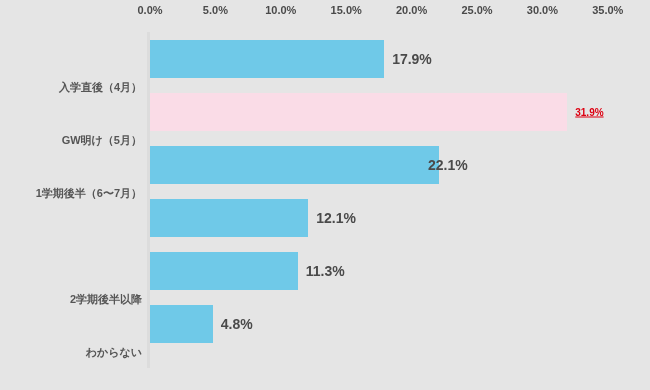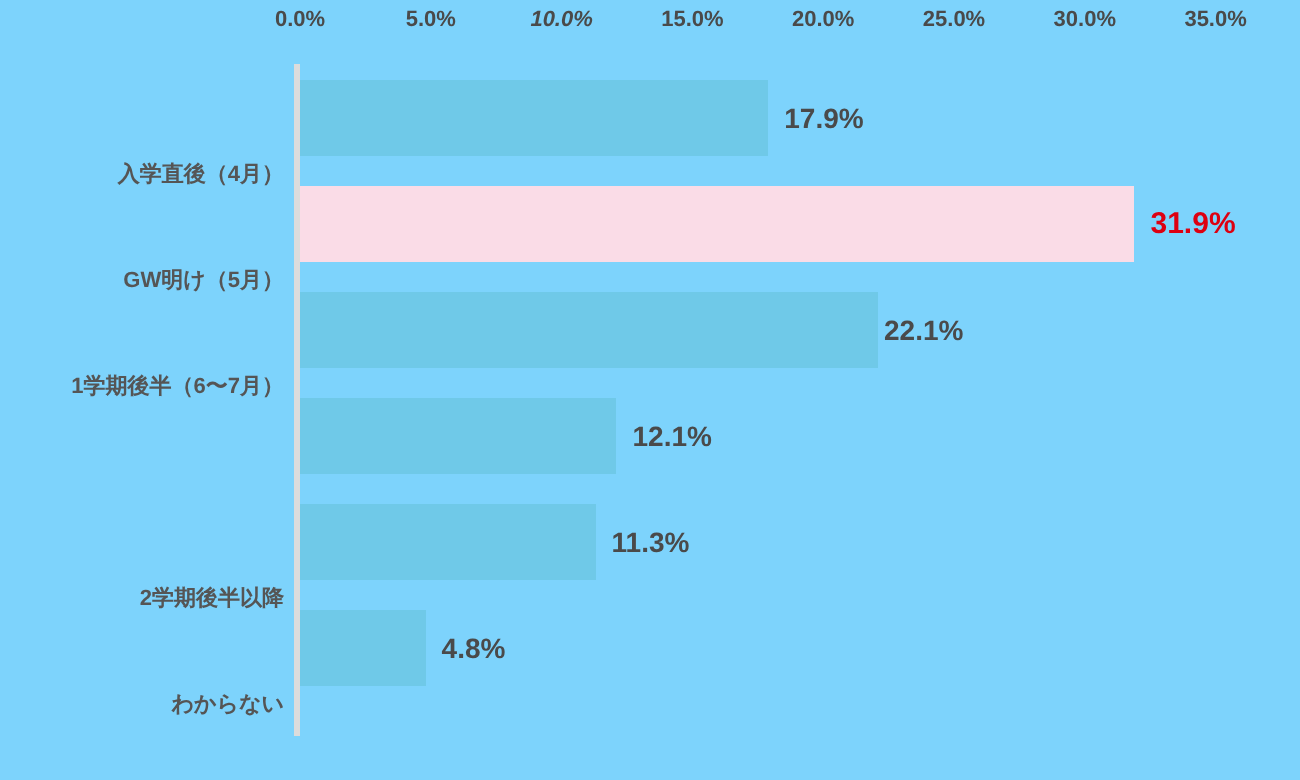--- a/index.html
+++ b/index.html
@@ -11,21 +11,21 @@
     width: 650px;
     height: 390px;
     font-family: "Liberation Sans", "DejaVu Sans", sans-serif;
     overflow: hidden;
   }
 
   #chart-root {
     position: relative;
     width: 650px;
     height: 390px;
-    background: #7dd3fc;
+    background: #e5e5e5;
   }
 
   
   #x-axis {
     position: absolute;
     left: 0;
     top: 0;
     width: 650px;
     height: 26px;
   }
@@ -91,32 +91,33 @@
     position: absolute;
     top: 50%;
     transform: translateY(-50%);
     font-size: 14px;
     font-weight: bold;
     color: #4a4a4a;
     white-space: nowrap;
   }
   .val-label.highlight {
     color: #dd0011;
-    font-size: 15px;
+    font-size: 10px;
+    text-decoration: underline;
   }
 </style>
 </head>
 <body>
 
 <div id="chart-root">
 
   <div id="x-axis">
       <span class="x-tick" style="left: 150px;">0.0%</span>
       <span class="x-tick" style="left: 215.4px;">5.0%</span>
-      <span class="x-tick" style="left: 280.8px; font-style: italic;">10.0%</span>
+      <span class="x-tick" style="left: 280.8px;">10.0%</span>
       <span class="x-tick" style="left: 346.2px;">15.0%</span>
       <span class="x-tick" style="left: 411.6px;">20.0%</span>
       <span class="x-tick" style="left: 477px;">25.0%</span>
       <span class="x-tick" style="left: 542.4px;">30.0%</span>
       <span class="x-tick" style="left: 607.8px;">35.0%</span>
     </div>
 
   <div id="baseline"></div>
 
   <div id="rows">
@@ -126,21 +127,21 @@
         <span class="val-label" style="left: 392.132px;">17.9%</span>
       </div>
       <div class="row" style="top: 53px;">
         <span class="cat-label">GW明け（5月）</span>
         <div class="bar highlight" style="width: 417.252px;"></div>
         <span class="val-label highlight" style="left: 575.252px;">31.9%</span>
       </div>
       <div class="row" style="top: 106px;">
         <span class="cat-label">1学期後半（6〜7月）</span>
         <div class="bar" style="width: 289.068px;"></div>
-        <span class="val-label" style="left: 442px;">22.1%</span>
+        <span class="val-label" style="left: 428px;">22.1%</span>
       </div>
       <div class="row" style="top: 159px;">
         <div class="bar" style="width: 158.268px;"></div>
         <span class="val-label" style="left: 316.268px;">12.1%</span>
       </div>
       <div class="row" style="top: 212px;">
         <span class="cat-label">2学期後半以降</span>
         <div class="bar" style="width: 147.804px;"></div>
         <span class="val-label" style="left: 305.804px;">11.3%</span>
       </div>

